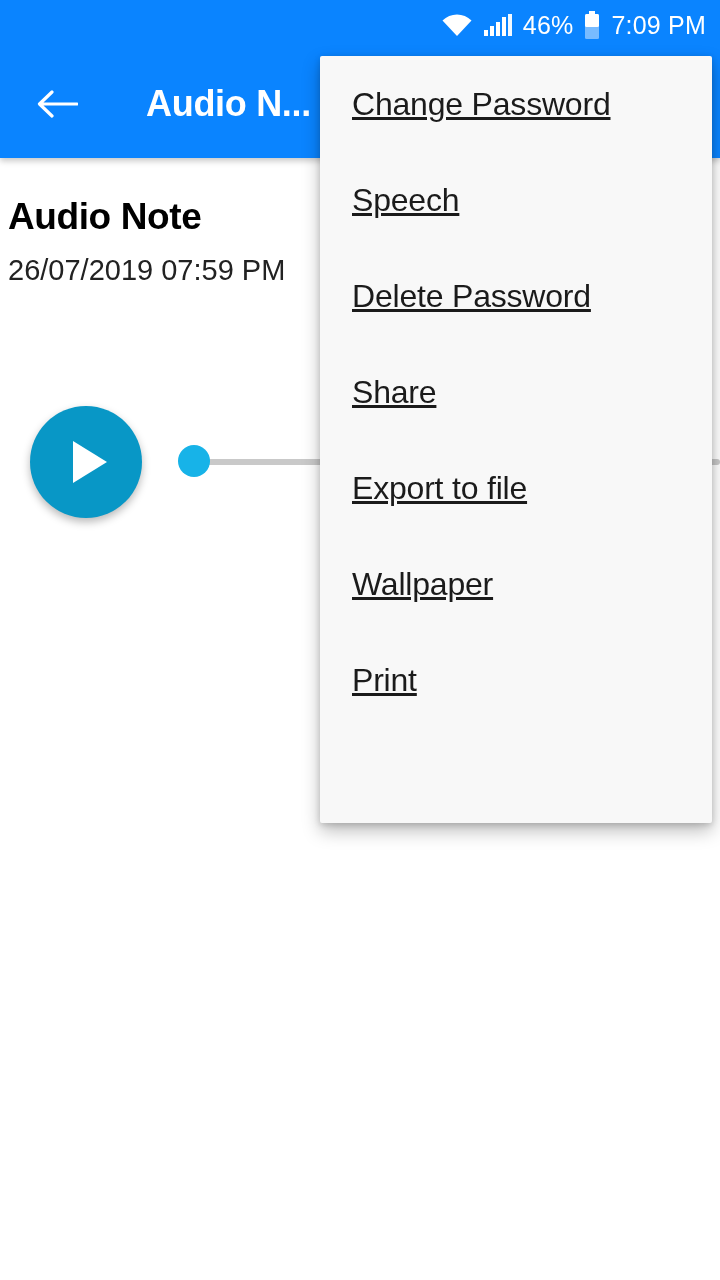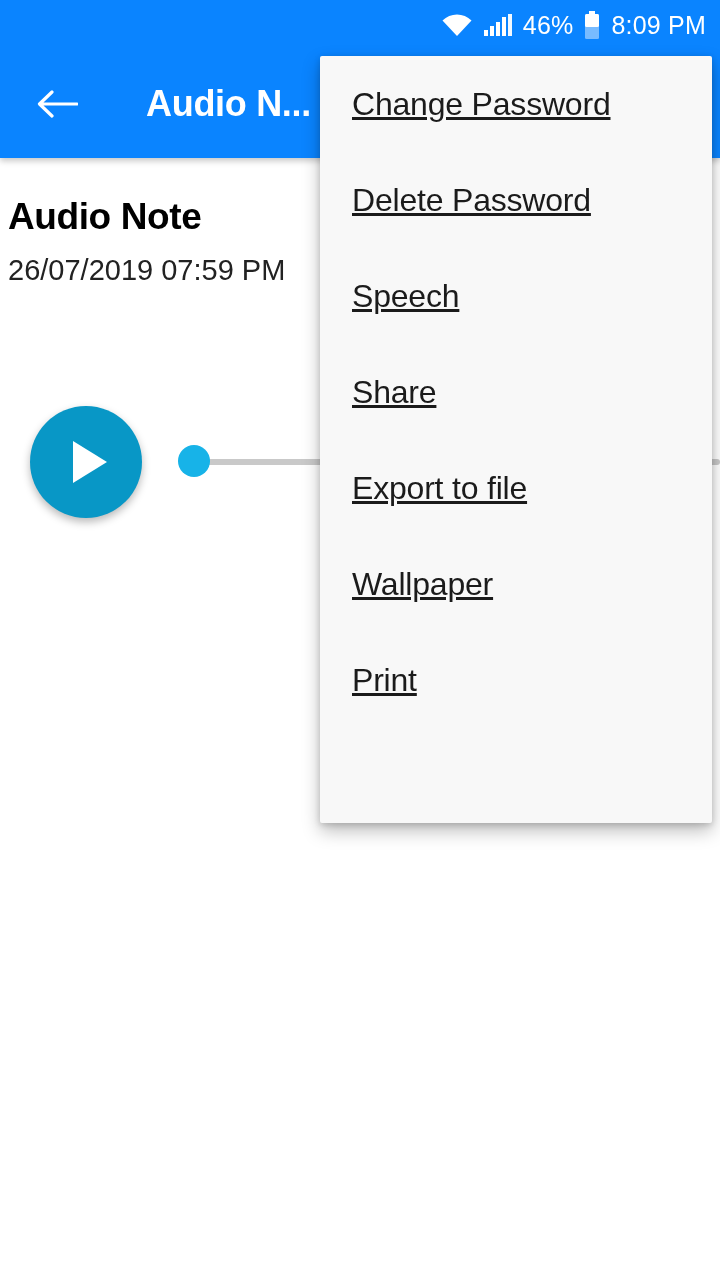--- a/index.html
+++ b/index.html
@@ -176,21 +176,21 @@
         </svg>
       </span>
       <span class="sb-text">46%</span>
       <span>
         <svg class="battery-icon" viewBox="0 0 16 28">
           <rect x="5" y="0" width="6" height="3" fill="#ffffff"></rect>
           <rect x="1" y="3" width="14" height="25" rx="1.5" fill="#ffffff" opacity="0.45"></rect>
           <rect x="1" y="3" width="14" height="13" rx="1.5" fill="#ffffff"></rect>
         </svg>
       </span>
-      <span class="sb-text">8:09 PM</span>
+      <span class="sb-text">7:09 PM</span>
     </div>
   </div>
 
   <div id="app-bar">
     <div id="back-button">
       <span>
         <svg class="back-arrow" viewBox="0 0 42 34">
           <path d="M41 17 H4 M16 5 L3.5 17 L16 29" stroke="#ffffff" stroke-width="3.2" fill="none" stroke-linecap="round" stroke-linejoin="round"></path>
         </svg>
       </span>
@@ -216,26 +216,26 @@
       <div id="seek-thumb"></div>
     </div>
   </div>
 
   <div id="overflow-menu">
 
     <div class="menu-item">
       <span class="menu-item-label">Change Password</span>
     </div>
     <div class="menu-item">
+      <span class="menu-item-label">Speech</span>
+    </div>
+    <div class="menu-item">
       <span class="menu-item-label">Delete Password</span>
     </div>
     <div class="menu-item">
-      <span class="menu-item-label">Speech</span>
-    </div>
-    <div class="menu-item">
       <span class="menu-item-label">Share</span>
     </div>
     <div class="menu-item">
       <span class="menu-item-label">Export to file</span>
     </div>
     <div class="menu-item">
       <span class="menu-item-label">Wallpaper</span>
     </div>
     <div class="menu-item">
       <span class="menu-item-label">Print</span>

